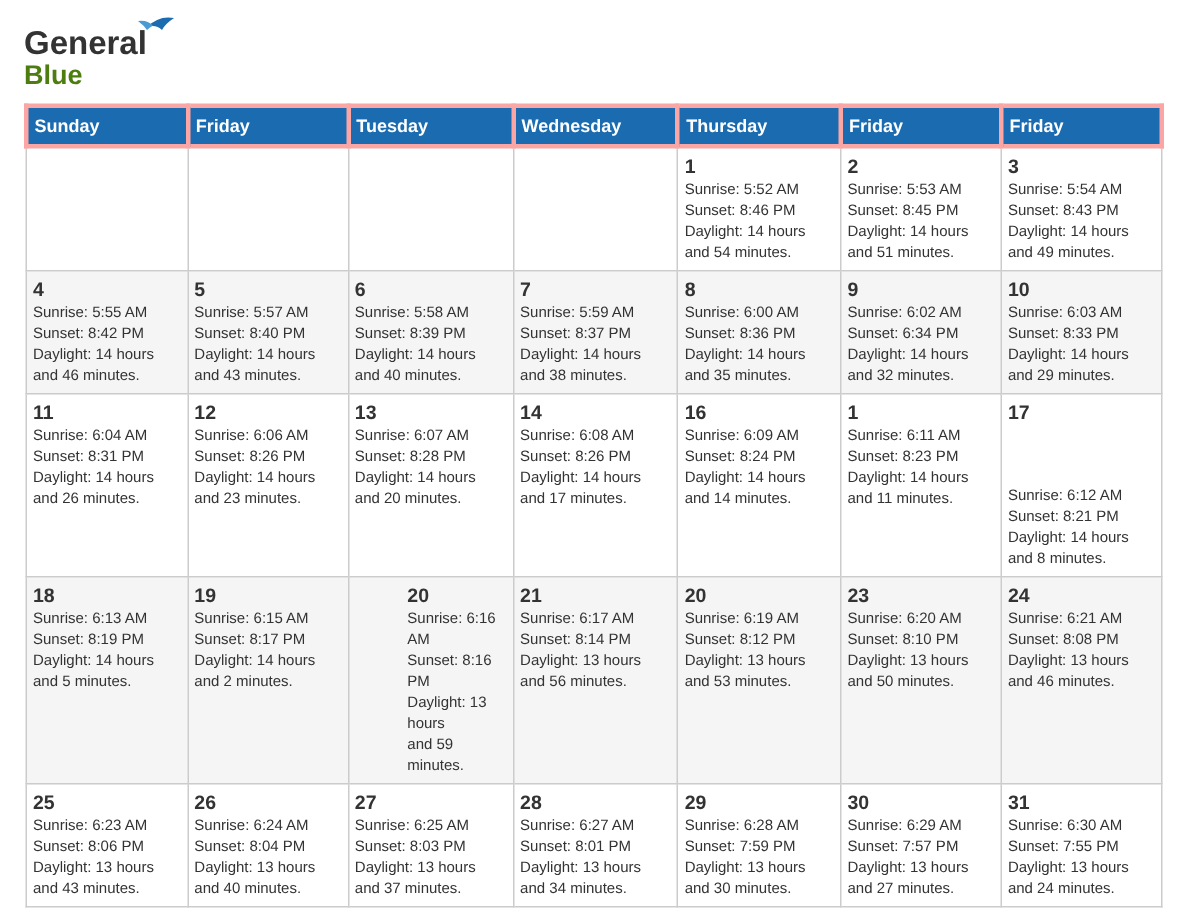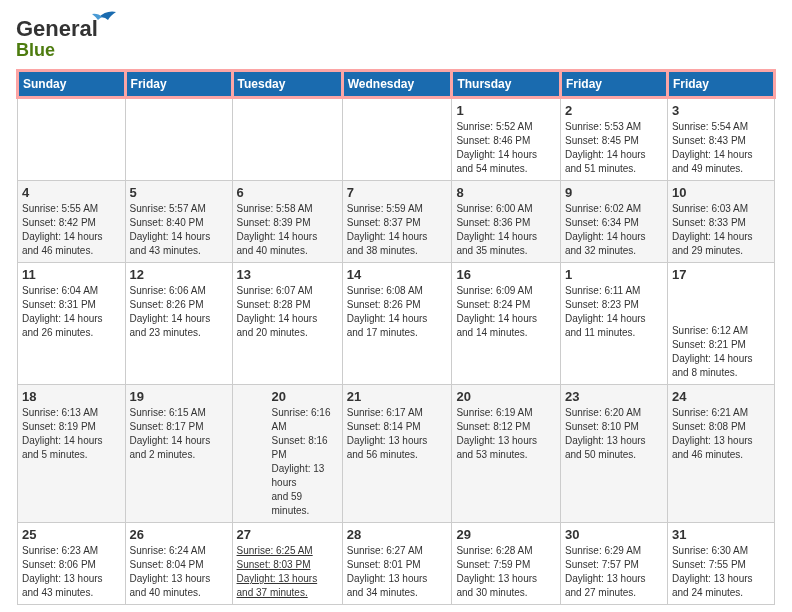--- a/index.html
+++ b/index.html
@@ -293,21 +293,21 @@
         </td>
         <td>
           <div class="day-num">26</div>
           <div class="day-info" style="white-space: pre-line;">Sunrise: 6:24 AM
 Sunset: 8:04 PM
 Daylight: 13 hours
 and 40 minutes.</div>
         </td>
         <td>
           <div class="day-num">27</div>
-          <div class="day-info" style="white-space: pre-line; text-decoration: underline;">Sunrise: 6:25 AM
+          <div class="day-info" style="white-space: pre-line;">Sunrise: 6:25 AM
 Sunset: 8:03 PM
 Daylight: 13 hours
 and 37 minutes.</div>
         </td>
         <td>
           <div class="day-num">28</div>
           <div class="day-info" style="white-space: pre-line;">Sunrise: 6:27 AM
 Sunset: 8:01 PM
 Daylight: 13 hours
 and 34 minutes.</div>

